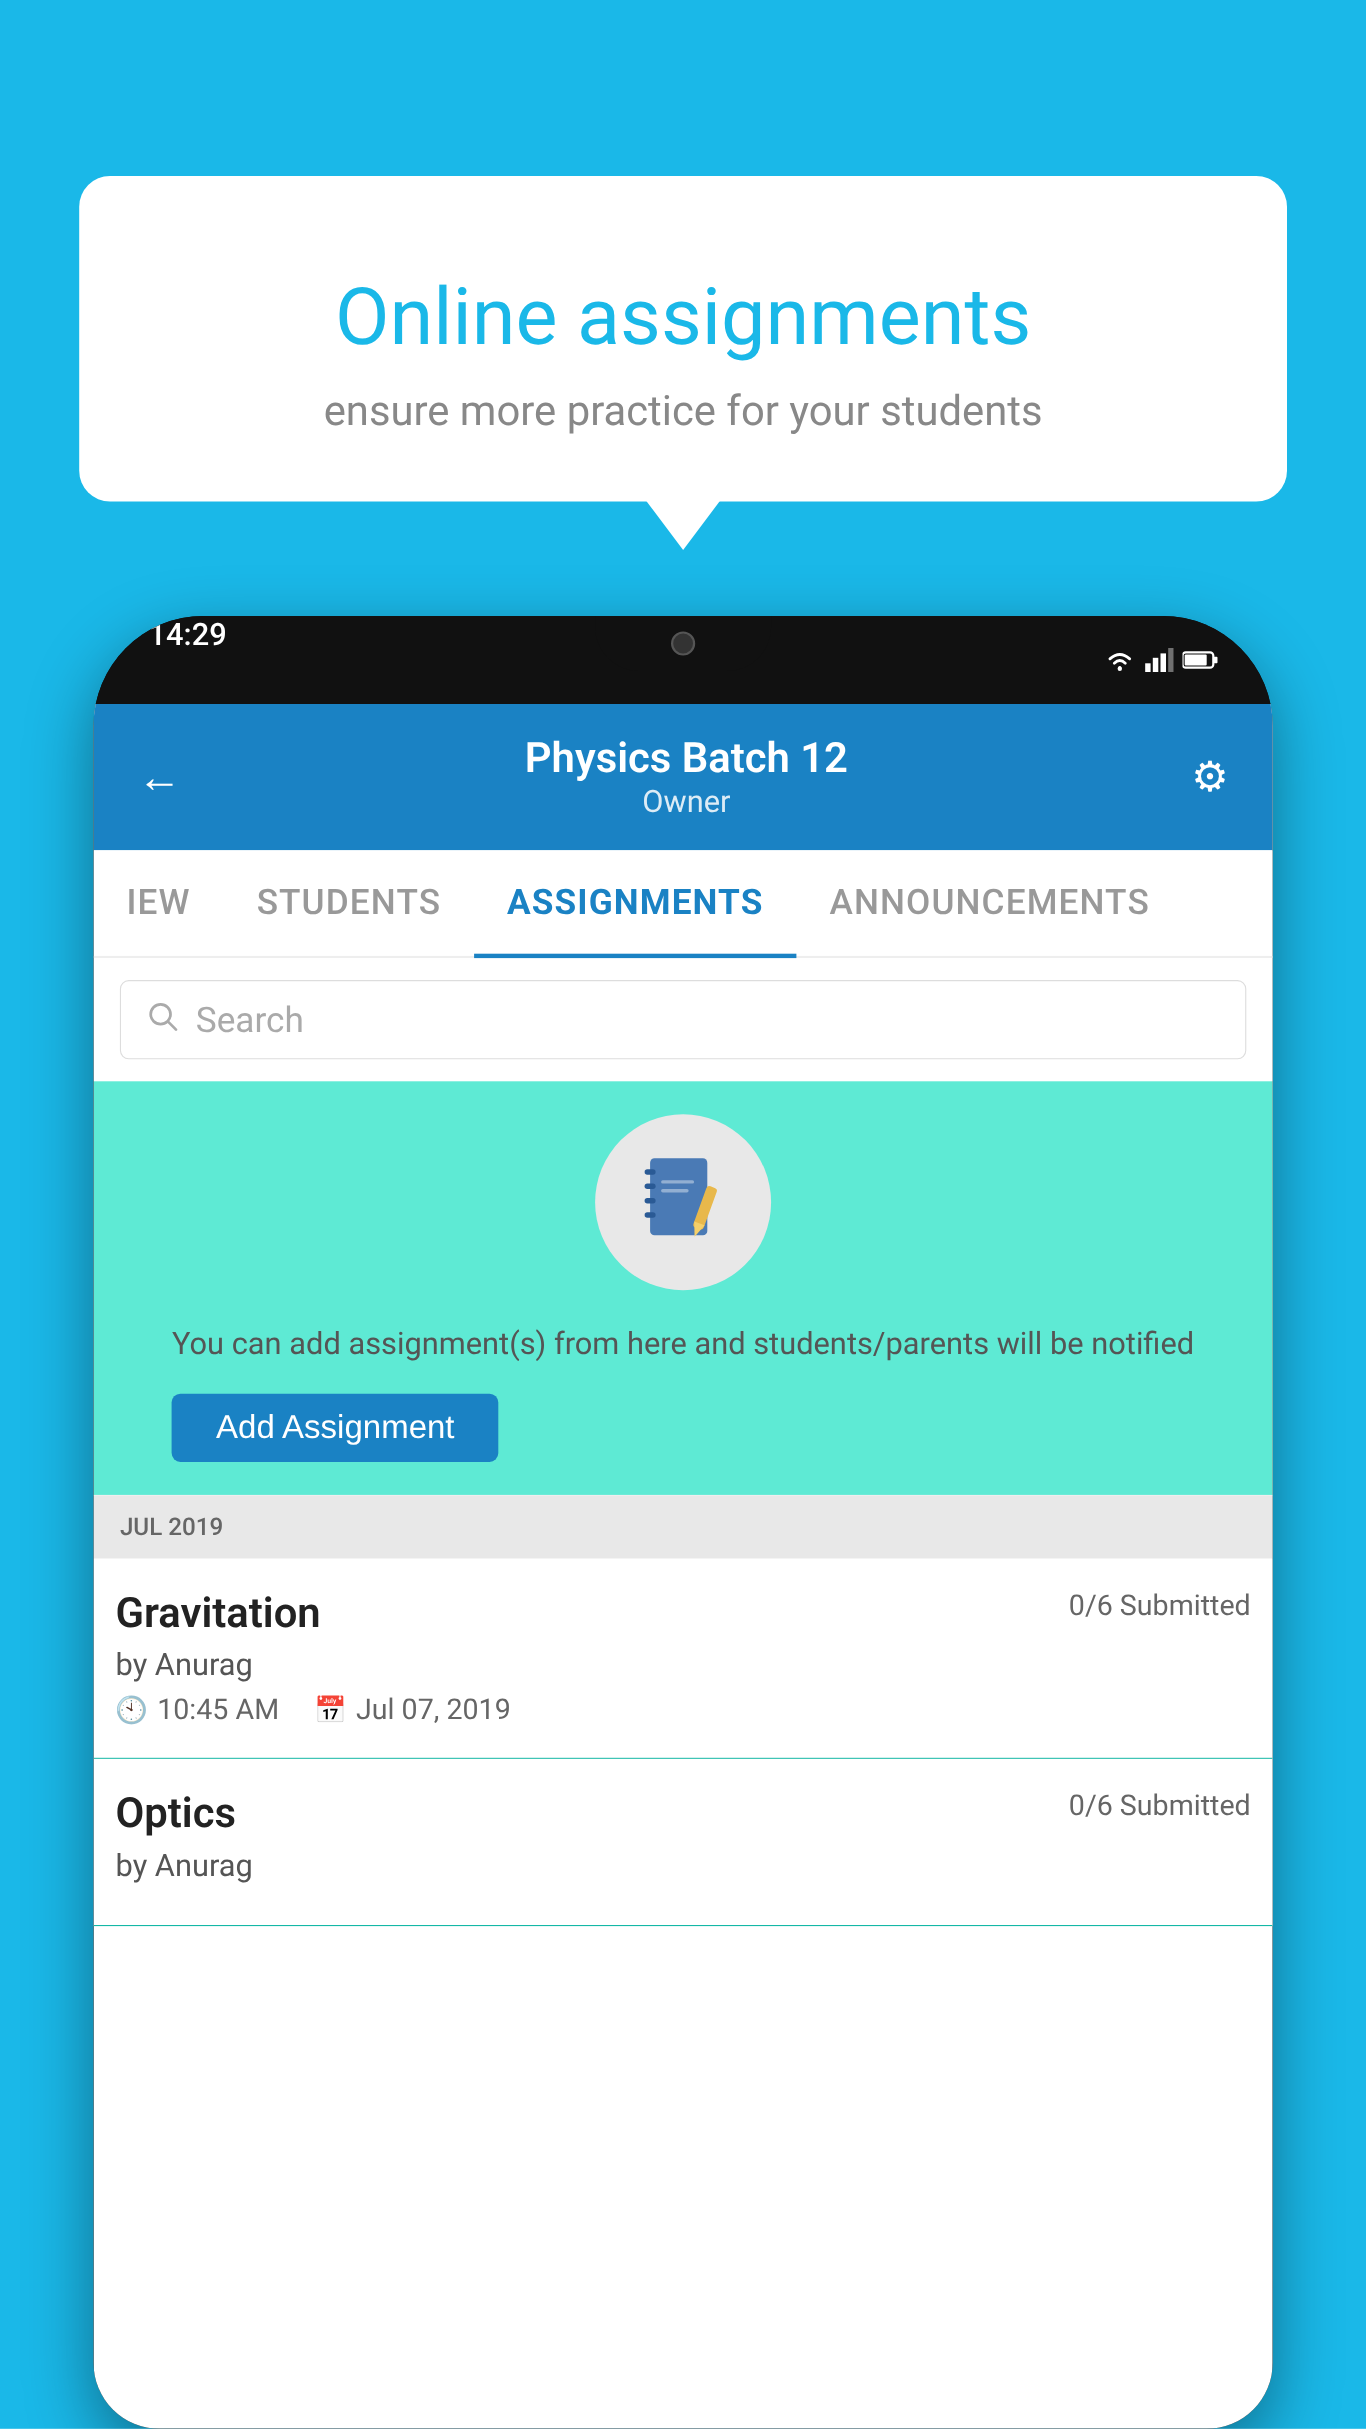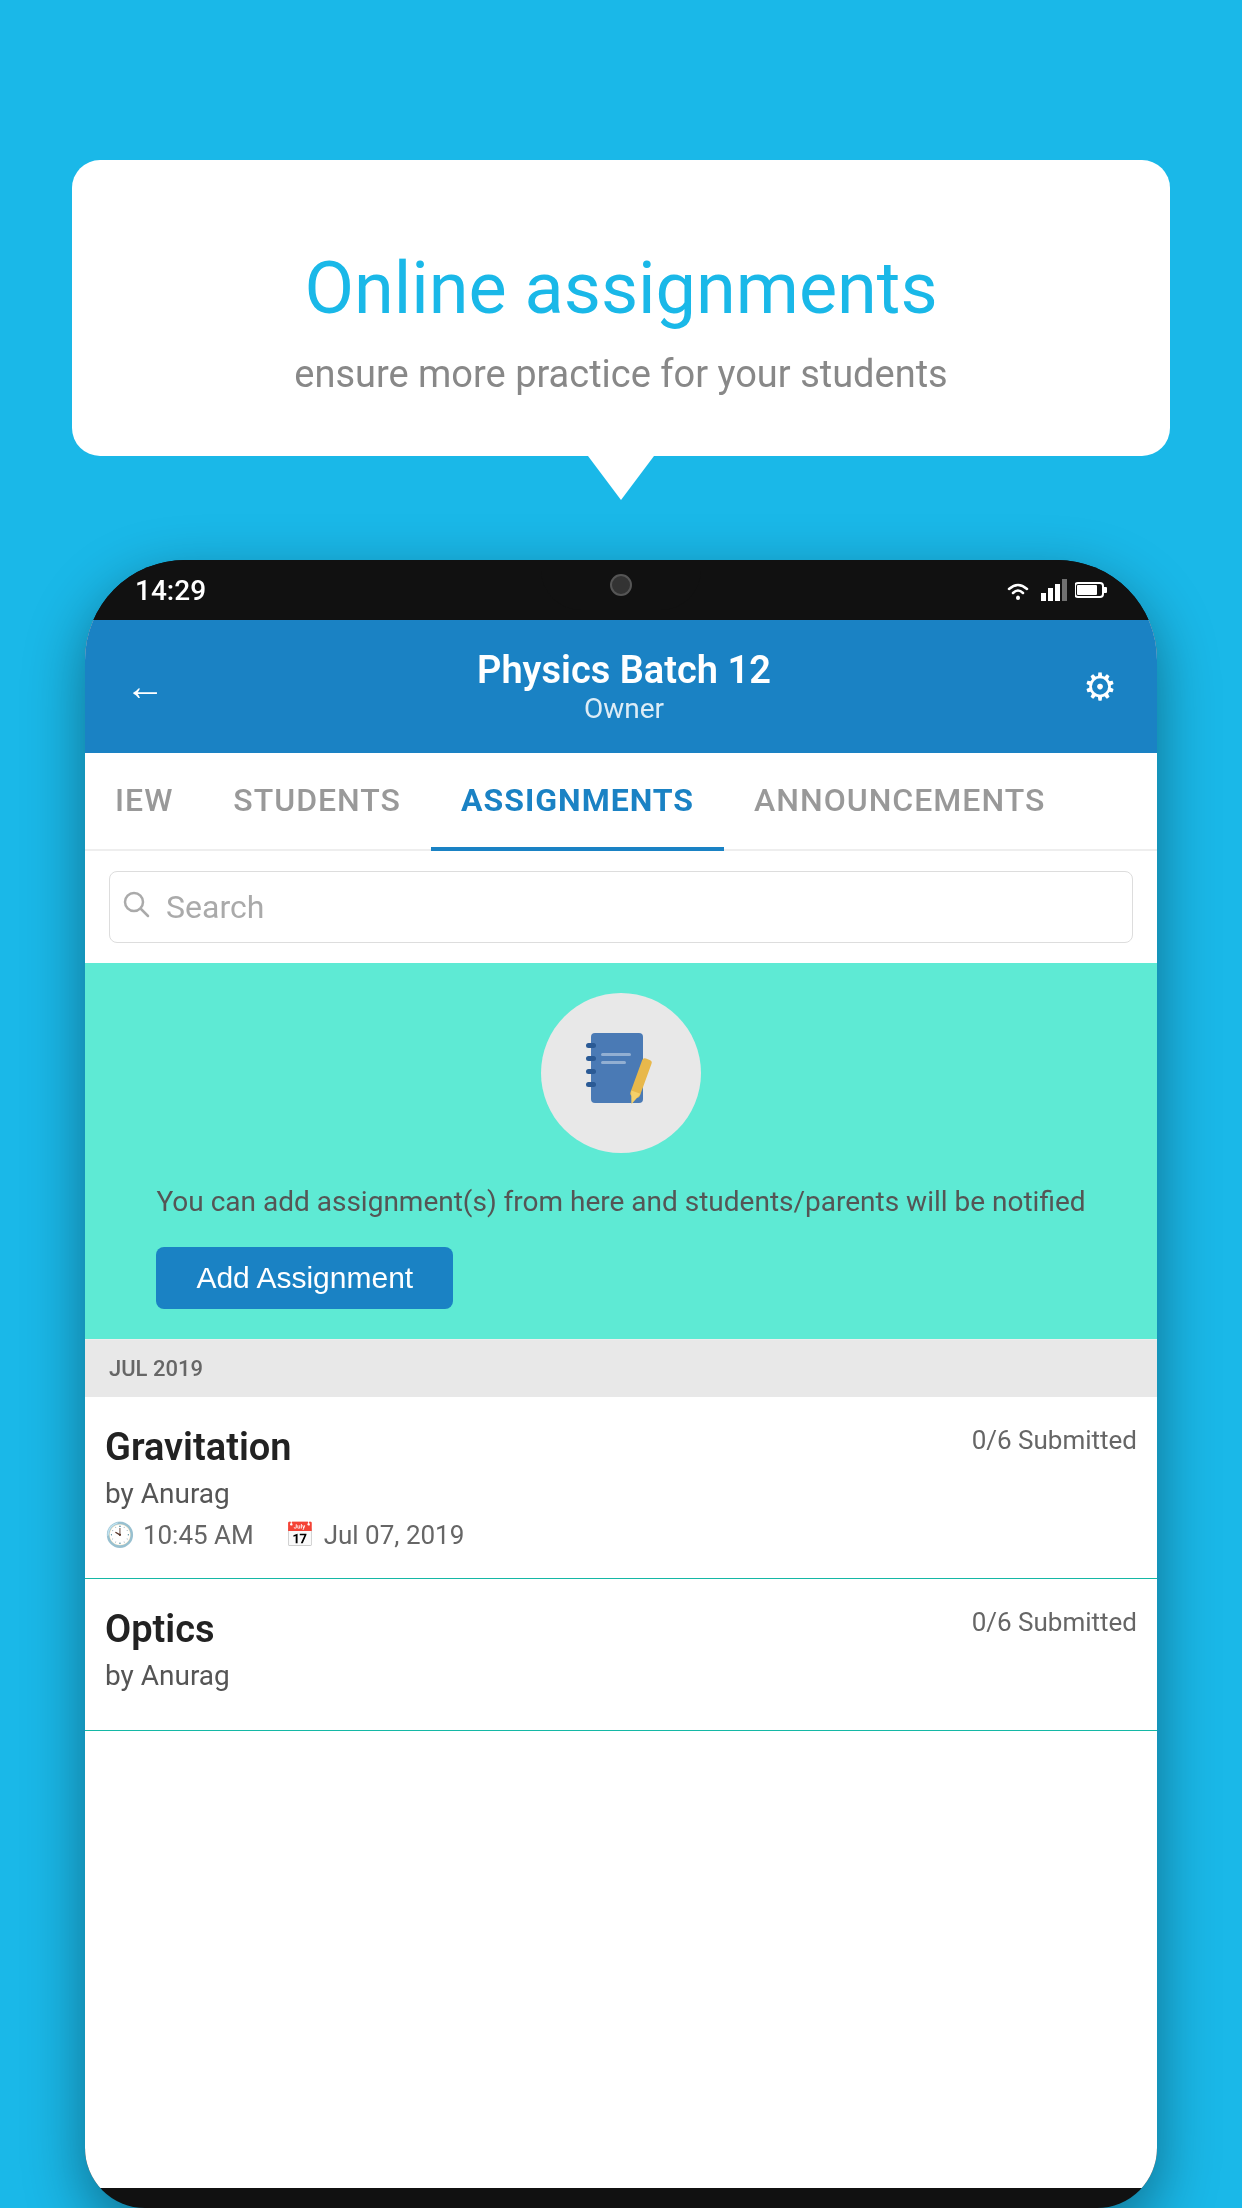--- a/index.html
+++ b/index.html
@@ -70,24 +70,23 @@
       bottom: 0px;
       background: #111;
       border-radius: 100px 100px 60px 60px;
       overflow: hidden;
       box-shadow: 0 20px 60px rgba(0,0,0,0.4);
     }
 
     
     .phone-top-bar {
       background: #111;
-      height: 60px;
+      height: 80px;
       position: relative;
       display: flex;
-      align-items: center;
       justify-content: space-between;
       padding: 0 50px;
     }
 
     .phone-time {
       color: white;
       font-size: 28px;
       font-weight: 500;
     }
 
@@ -191,21 +190,21 @@
     .search-container {
       padding: 20px 24px;
       background: white;
     }
 
     .search-bar {
       display: flex;
       align-items: center;
       border: 1.5px solid #ddd;
       border-radius: 8px;
-      padding: 16px 12px;
+      padding: 16px 24px;
       gap: 16px;
     }
 
     .search-icon-wrap {
       color: #aaa;
       font-size: 32px;
     }
 
     .search-text {
       color: #aaa;

